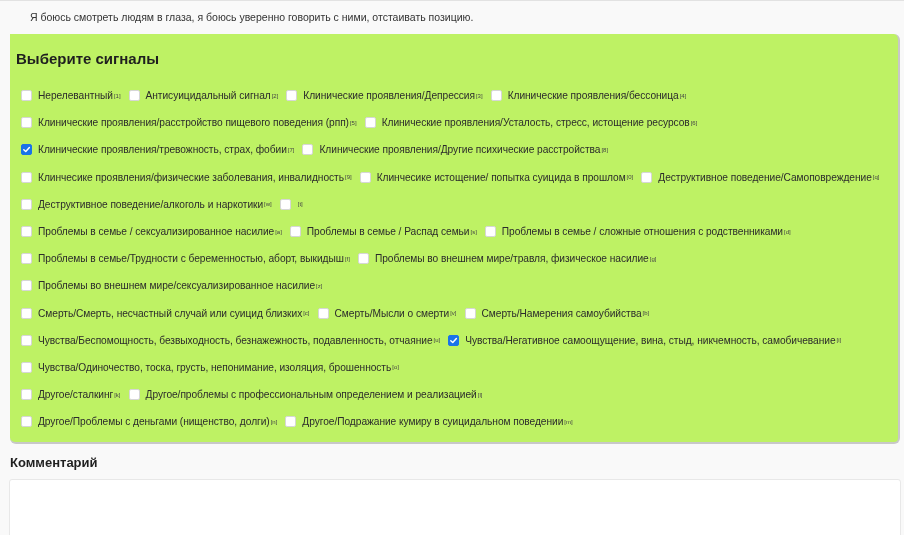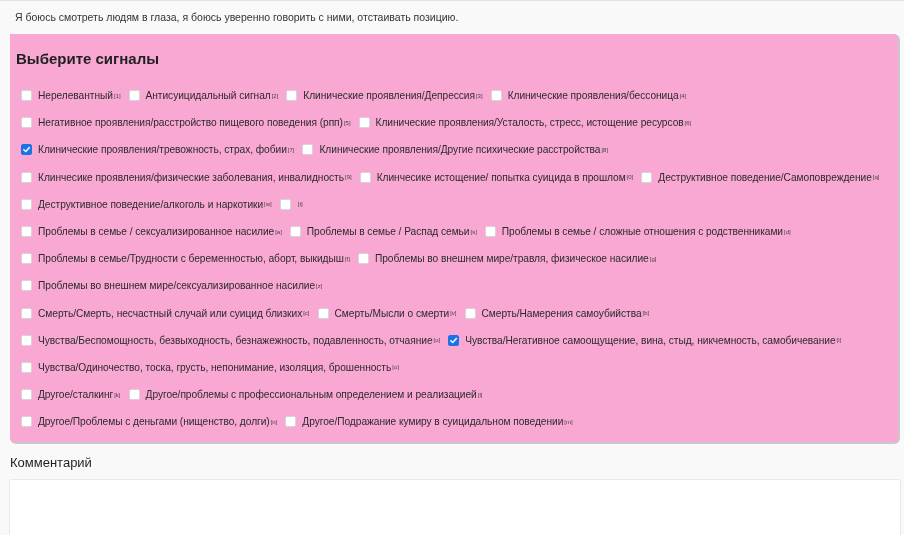--- a/index.html
+++ b/index.html
@@ -5,26 +5,26 @@
   html, body { margin:0; padding:0; }
   body {
     width:904px; height:535px; overflow:hidden;
     background:#f9f9f9;
     font-family:"Liberation Sans", sans-serif;
     color:#212121;
     position:relative;
   }
   .topline { position:absolute; left:0; top:0; width:904px; height:1px; background:#e2e2e2; }
   .message {
-    position:absolute; left:15px; top:11px;
+    position:absolute; left:30px; top:11px;
     font-size:10.5px; color:#333; white-space:nowrap;
   }
   .panel {
     position:absolute; left:10px; top:34px; width:890px; height:410px;
-    background:#f9a8d4;
+    background:#bef264;
     border-right:2px solid #c8c8c8;
     border-bottom:2px solid #c8c8c8;
     border-radius:0 6px 6px 6px;
     box-sizing:border-box;
   }
   .panel-title {
     position:absolute; left:6px; top:16px;
     font-size:15px; font-weight:bold; color:#1f1f1f;
   }
   .signals { position:absolute; left:11px; top:48px; width:870px; }
@@ -34,21 +34,21 @@
     width:11px; height:11px; border:1px solid #d6d6d6; border-radius:2px;
     background:#fff; box-sizing:border-box; margin-right:6px; flex:none;
     display:inline-flex; align-items:center; justify-content:center;
   }
   .cb.checked { background:#1a73e8; border-color:#1a73e8; }
   .cb svg { width:9px; height:9px; }
   .lbl { font-size:10.2px; color:#2b2b2b; letter-spacing:-0.05px; }
   .key { font-size:6px; vertical-align:super; color:#444; margin-left:1px; }
   .comment-title {
     position:absolute; left:10px; top:455px;
-    font-size:13px; font-weight:normal; color:#1f1f1f;
+    font-size:13px; font-weight:bold; color:#1f1f1f;
   }
   .comment-box {
     position:absolute; left:9px; top:479px; width:892px; height:60px;
     background:#fff; border:1px solid #e8e8e8; border-radius:3px;
     box-sizing:border-box; resize:none; outline:none;
     font-family:"Liberation Sans", sans-serif; font-size:11px; padding:6px;
   }
 </style>
 </head>
 <body>
@@ -77,21 +77,21 @@
         </label>
         <label class="item">
           <span class="cb"></span>
           <span class="lbl">Клинические проявления/бессоница</span>
           <span class="key">[4]</span>
         </label>
       </div>
       <div class="row">
         <label class="item">
           <span class="cb"></span>
-          <span class="lbl">Негативное проявления/расстройство пищевого поведения (рпп)</span>
+          <span class="lbl">Клинические проявления/расстройство пищевого поведения (рпп)</span>
           <span class="key">[5]</span>
         </label>
         <label class="item">
           <span class="cb"></span>
           <span class="lbl">Клинические проявления/Усталость, стресс, истощение ресурсов</span>
           <span class="key">[6]</span>
         </label>
       </div>
       <div class="row">
         <label class="item">

